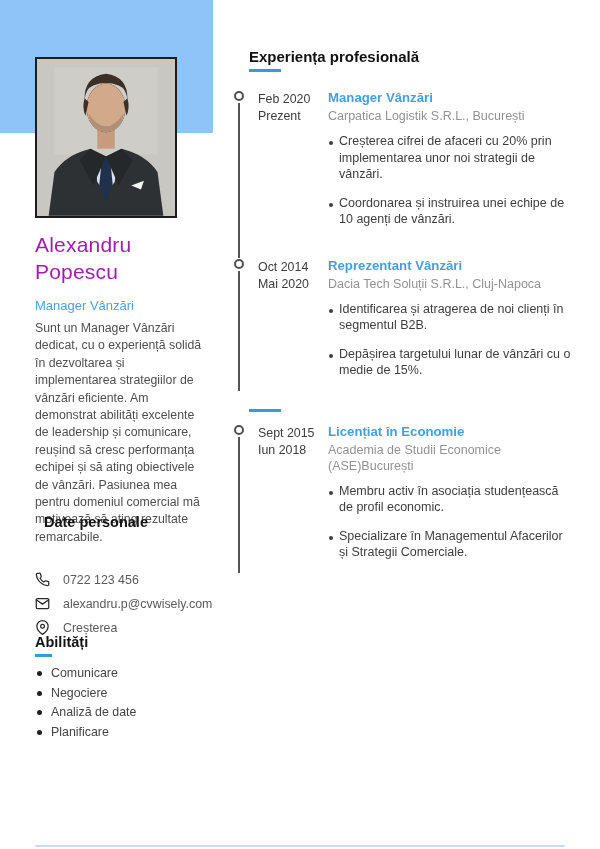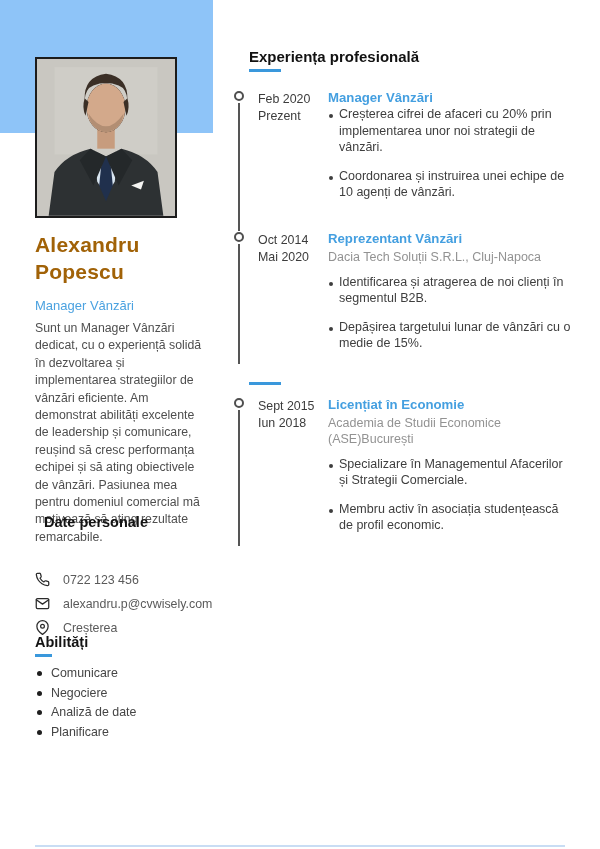--- a/index.html
+++ b/index.html
@@ -4,21 +4,21 @@
 <style>
   * { margin:0; padding:0; box-sizing:border-box; }
   html,body { background:#fff; }
   body { font-family:"Liberation Sans", sans-serif; }
   .page { position:relative; width:600px; height:849px; background:#ffffff; overflow:hidden; }
 
   
   .blue-block { position:absolute; left:0; top:0; width:213px; height:133px; background:#8ec4f8; }
   .photo { position:absolute; left:35px; top:57px; width:142px; height:161px; border:2px solid #1c1c1c; background:#cfccc7; }
   .photo svg { display:block; width:100%; height:100%; }
-  .name { position:absolute; left:35px; top:231px; width:160px; font-size:21px; font-weight:bold; color:#a16207; line-height:27px; letter-spacing:.2px; }
+  .name { position:absolute; left:35px; top:231px; width:160px; font-size:21px; font-weight:normal; color:#a21caf; line-height:27px; letter-spacing:.2px; }
   .job-title { position:absolute; left:35px; top:298px; font-size:13px; color:#4ba2e0; }
   .summary { position:absolute; left:35px; top:320px; width:172px; font-size:12.3px; color:#4f4f4f; line-height:17.4px; }
   .side-h { font-size:14.5px; font-weight:bold; color:#141414; }
   .h-personal { position:absolute; left:44px; top:514px; }
   .contacts { position:absolute; left:35px; top:572px; width:172px; }
   .c-row { display:flex; align-items:center; gap:13px; margin-bottom:9px; }
   .c-row svg { flex:0 0 auto; stroke:#2b2b2b; fill:none; stroke-width:2; stroke-linecap:round; stroke-linejoin:round; }
   .c-val { font-size:12.4px; color:#5a5a5a; }
   .h-skills { position:absolute; left:35px; top:634px; }
   .accent-bar { height:3px; background:#3a98dc; margin-top:4px; }
@@ -152,20 +152,21 @@
       <div class="node-col">
         <span class="t-dot"></span>
         <span class="t-line cont"></span>
       </div>
       <div class="date-col">
         <div>Feb 2020</div>
         <div>Prezent</div>
       </div>
       <div class="content-col">
         <div class="role">Manager Vânzări</div>
+        <div class="company">Carpatica Logistik S.R.L., București</div>
         <div class="b-item"><span class="b-dot"></span><span>Creșterea cifrei de afaceri cu 20% prin implementarea unor noi strategii de vânzări.</span></div>
         <div class="b-item"><span class="b-dot"></span><span>Coordonarea și instruirea unei echipe de 10 agenți de vânzări.</span></div>
       </div>
     </div>
 
     <div class="entry">
       <div class="node-col">
         <span class="t-dot"></span>
         <span class="t-line"></span>
       </div>
@@ -190,21 +191,21 @@
         <span class="t-dot"></span>
         <span class="t-line"></span>
       </div>
       <div class="date-col">
         <div>Sept 2015</div>
         <div>Iun 2018</div>
       </div>
       <div class="content-col">
         <div class="role">Licențiat în Economie</div>
         <div class="company">Academia de Studii Economice (ASE)București</div>
+        <div class="b-item"><span class="b-dot"></span><span>Membru activ în asociația studențească de profil economic.</span></div>
         <div class="b-item"><span class="b-dot"></span><span>Specializare în Managementul Afacerilor și Strategii Comerciale.</span></div>
-        <div class="b-item"><span class="b-dot"></span><span>Membru activ în asociația studențească de profil economic.</span></div>
       </div>
     </div>
 
   </main>
 
   <div class="footer-rule"></div>
 </div>
 
 </body></html>

